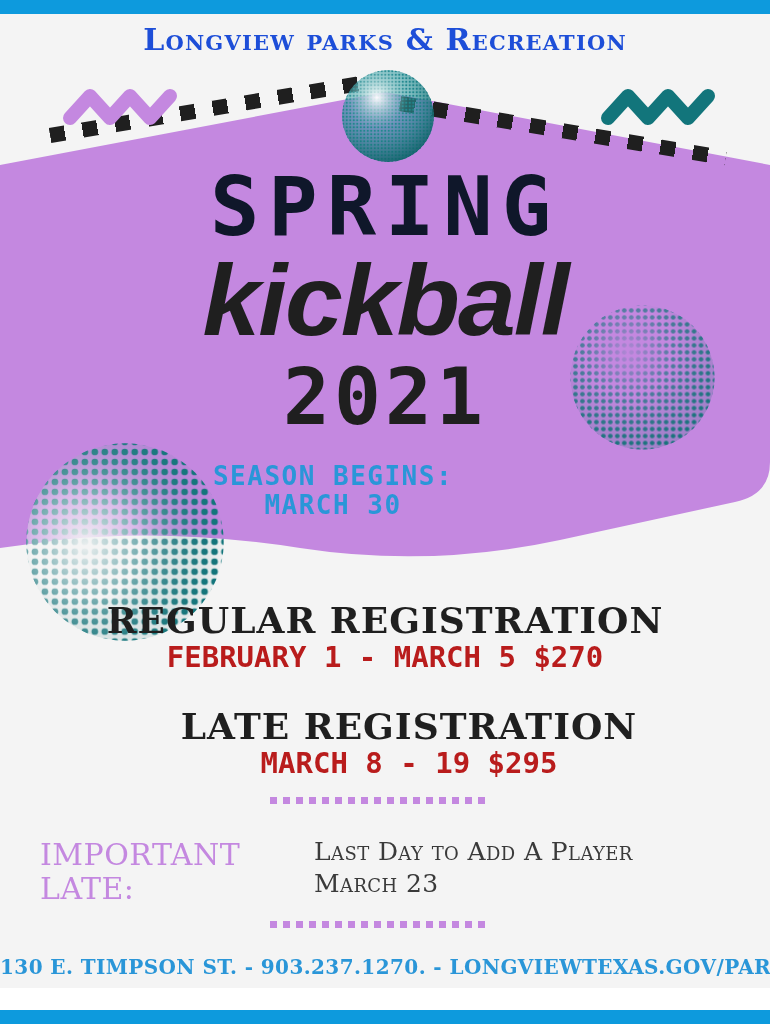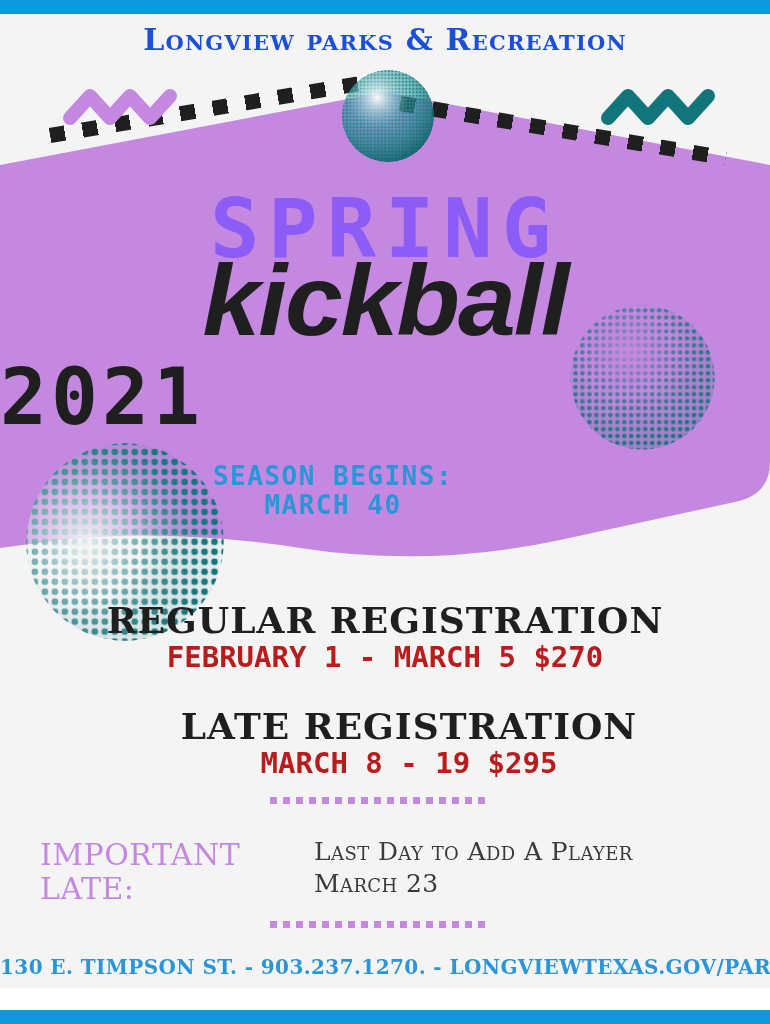--- a/index.html
+++ b/index.html
@@ -96,44 +96,44 @@
   
   .title-spring {
     position: absolute;
     left: 0; top: 166px;
     width: 770px;
     text-align: center;
     font-family: "DejaVu Sans Mono", monospace;
     font-size: 82px;
     font-weight: 700;
     letter-spacing: 9px;
-    color: #8b5cf6;
+    color: #0f172a;
     line-height: 1;
     white-space: nowrap;
-    margin-top: 22px;
   }
   .title-kickball {
     position: absolute;
     left: 0; top: 250px;
     width: 770px;
     text-align: center;
     font-family: "Liberation Sans", sans-serif;
     font-style: italic;
     font-size: 100px;
     font-weight: 700;
     letter-spacing: -2px;
     color: #1f1f1f;
     line-height: 1;
     transform: scaleX(1.04);
     white-space: nowrap;
   }
   .title-year {
     position: absolute;
     left: 0; top: 358px;
     width: 770px;
+    text-align: center;
     font-family: "DejaVu Sans Mono", monospace;
     font-size: 78px;
     font-weight: 700;
     letter-spacing: 4px;
     color: #1f1f1f;
     line-height: 1;
     white-space: nowrap;
   }
   .season {
     position: absolute;
@@ -321,21 +321,21 @@
       <circle cx="100" cy="100" r="94" fill="url(#shLeft)"></circle>
     </g>
   </svg>
 
   <div class="title-spring">SPRING</div>
   <div class="title-kickball">kickball</div>
   <div class="title-year">2021</div>
 
   <div class="season" style="color: rgb(42, 150, 216);">
     <span>SEASON BEGINS:</span>
-    <span>MARCH 40</span>
+    <span>MARCH 30</span>
   </div>
 
   <div class="reg-block reg-regular">
     <div class="reg-head">REGULAR REGISTRATION</div>
     <div class="reg-sub">FEBRUARY 1 - MARCH 5   $270</div>
   </div>
 
   <div class="reg-block reg-late">
     <div class="reg-head">LATE REGISTRATION</div>
     <div class="reg-sub">MARCH 8 - 19   $295</div>

